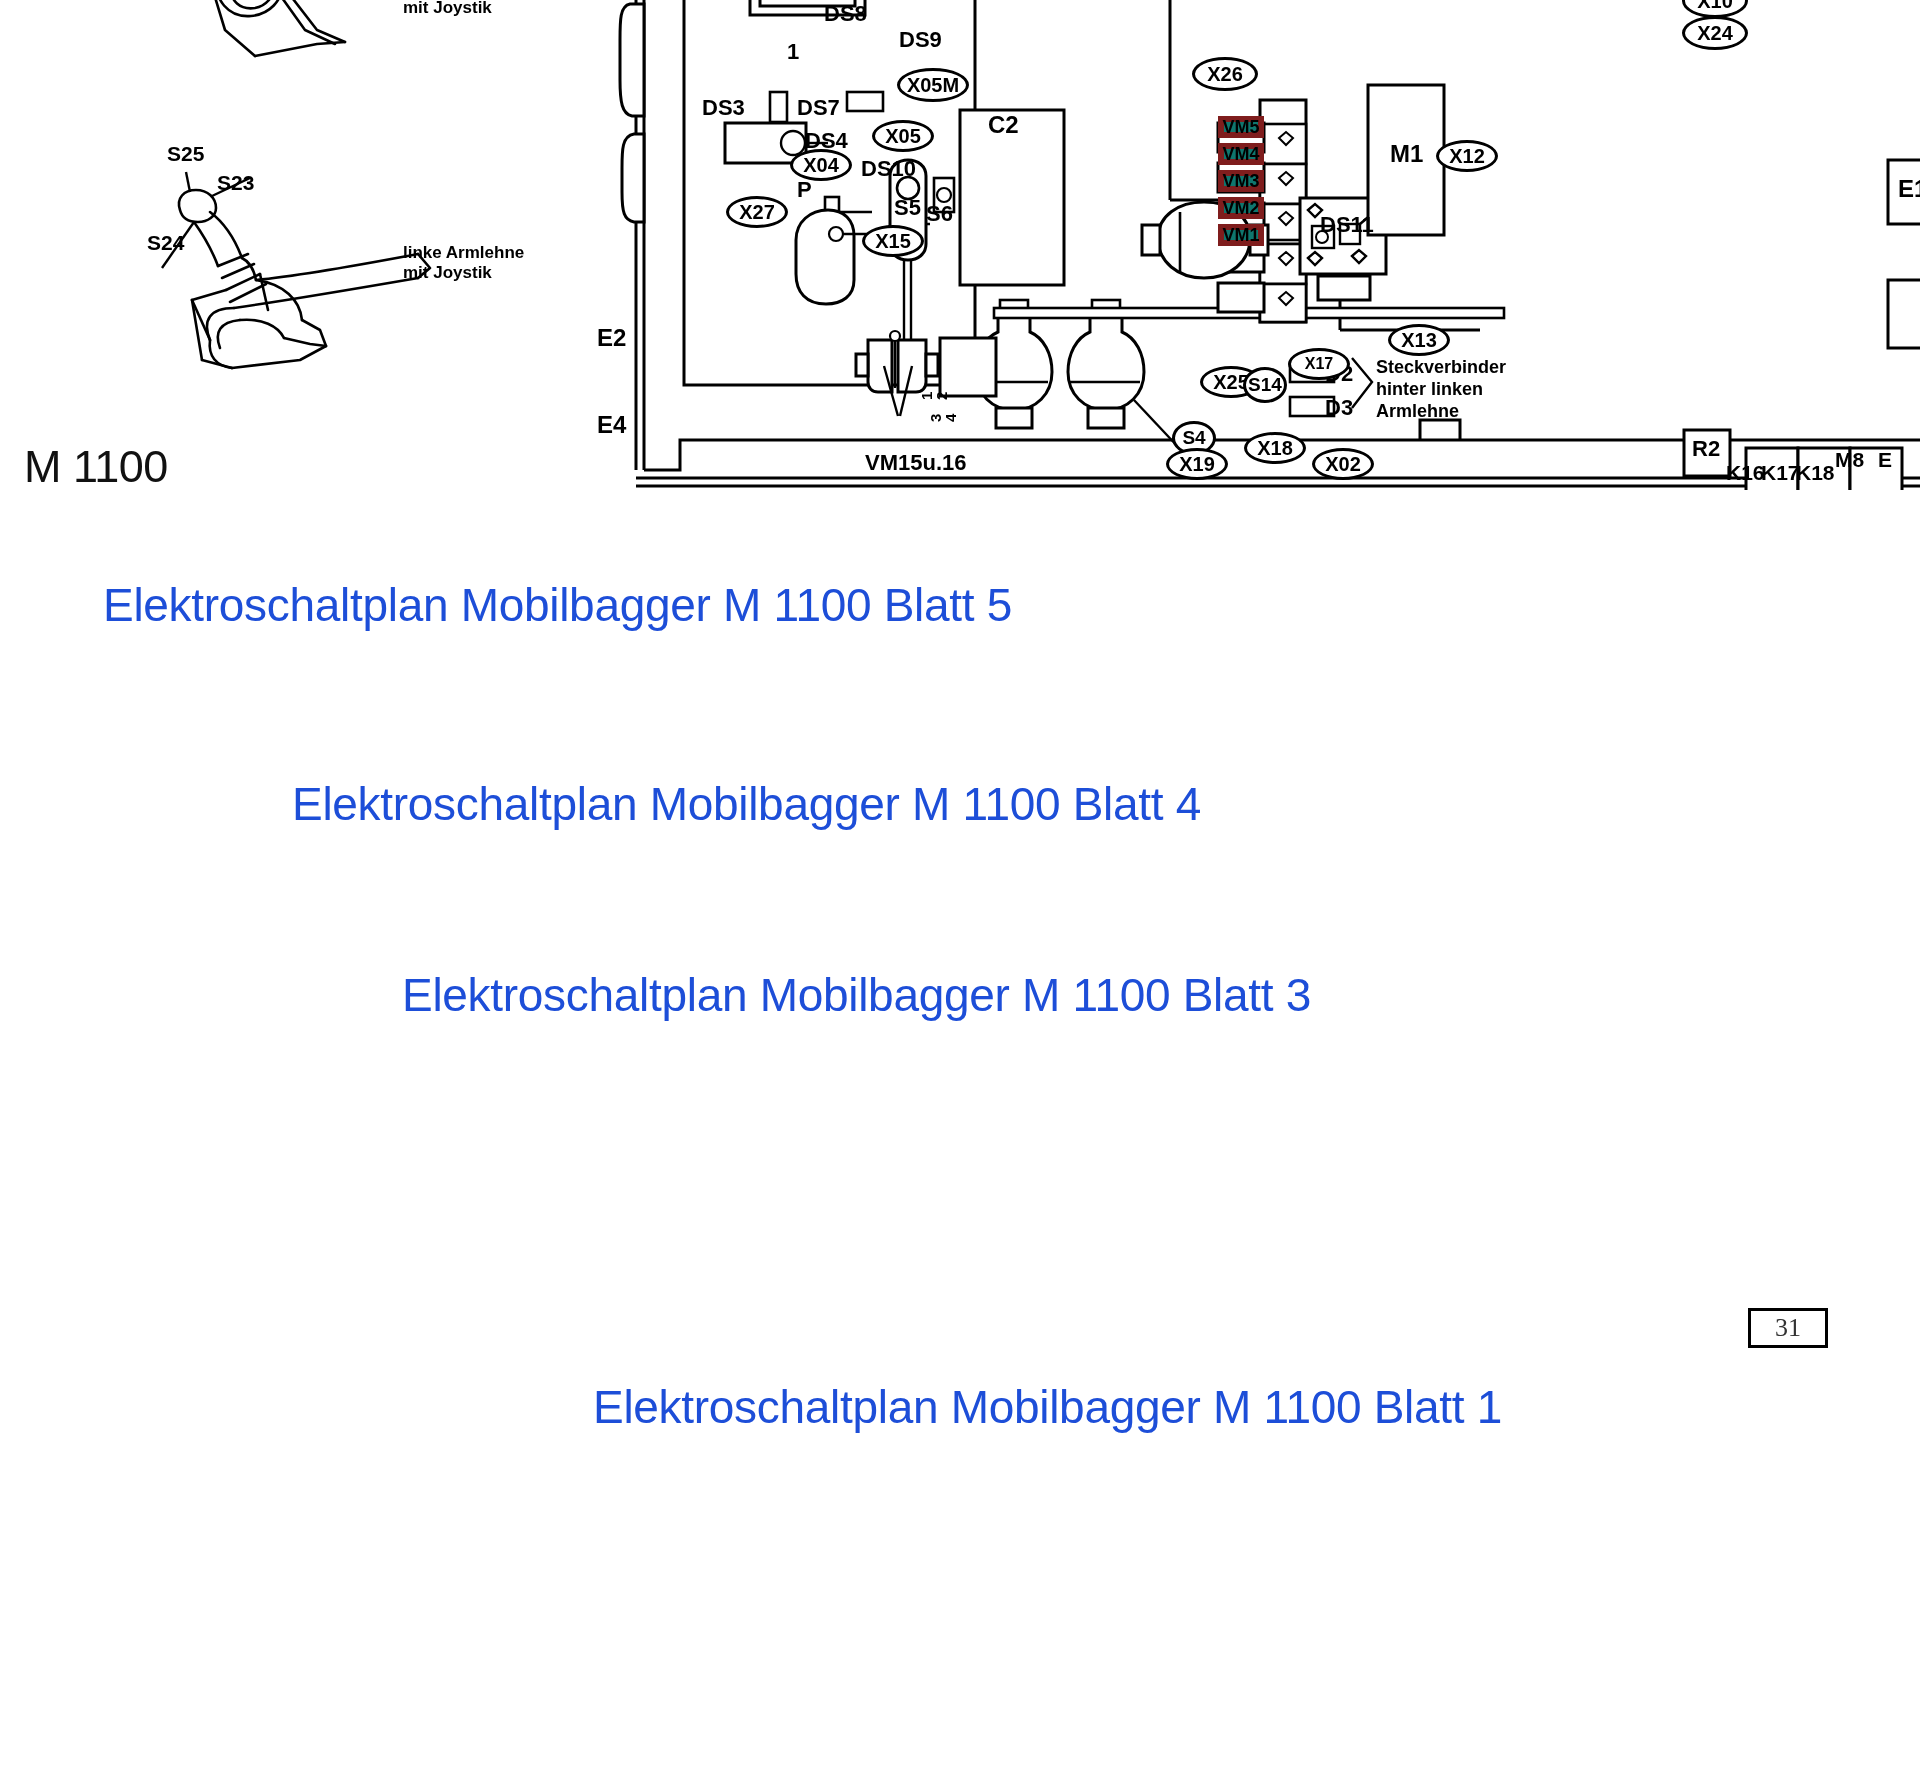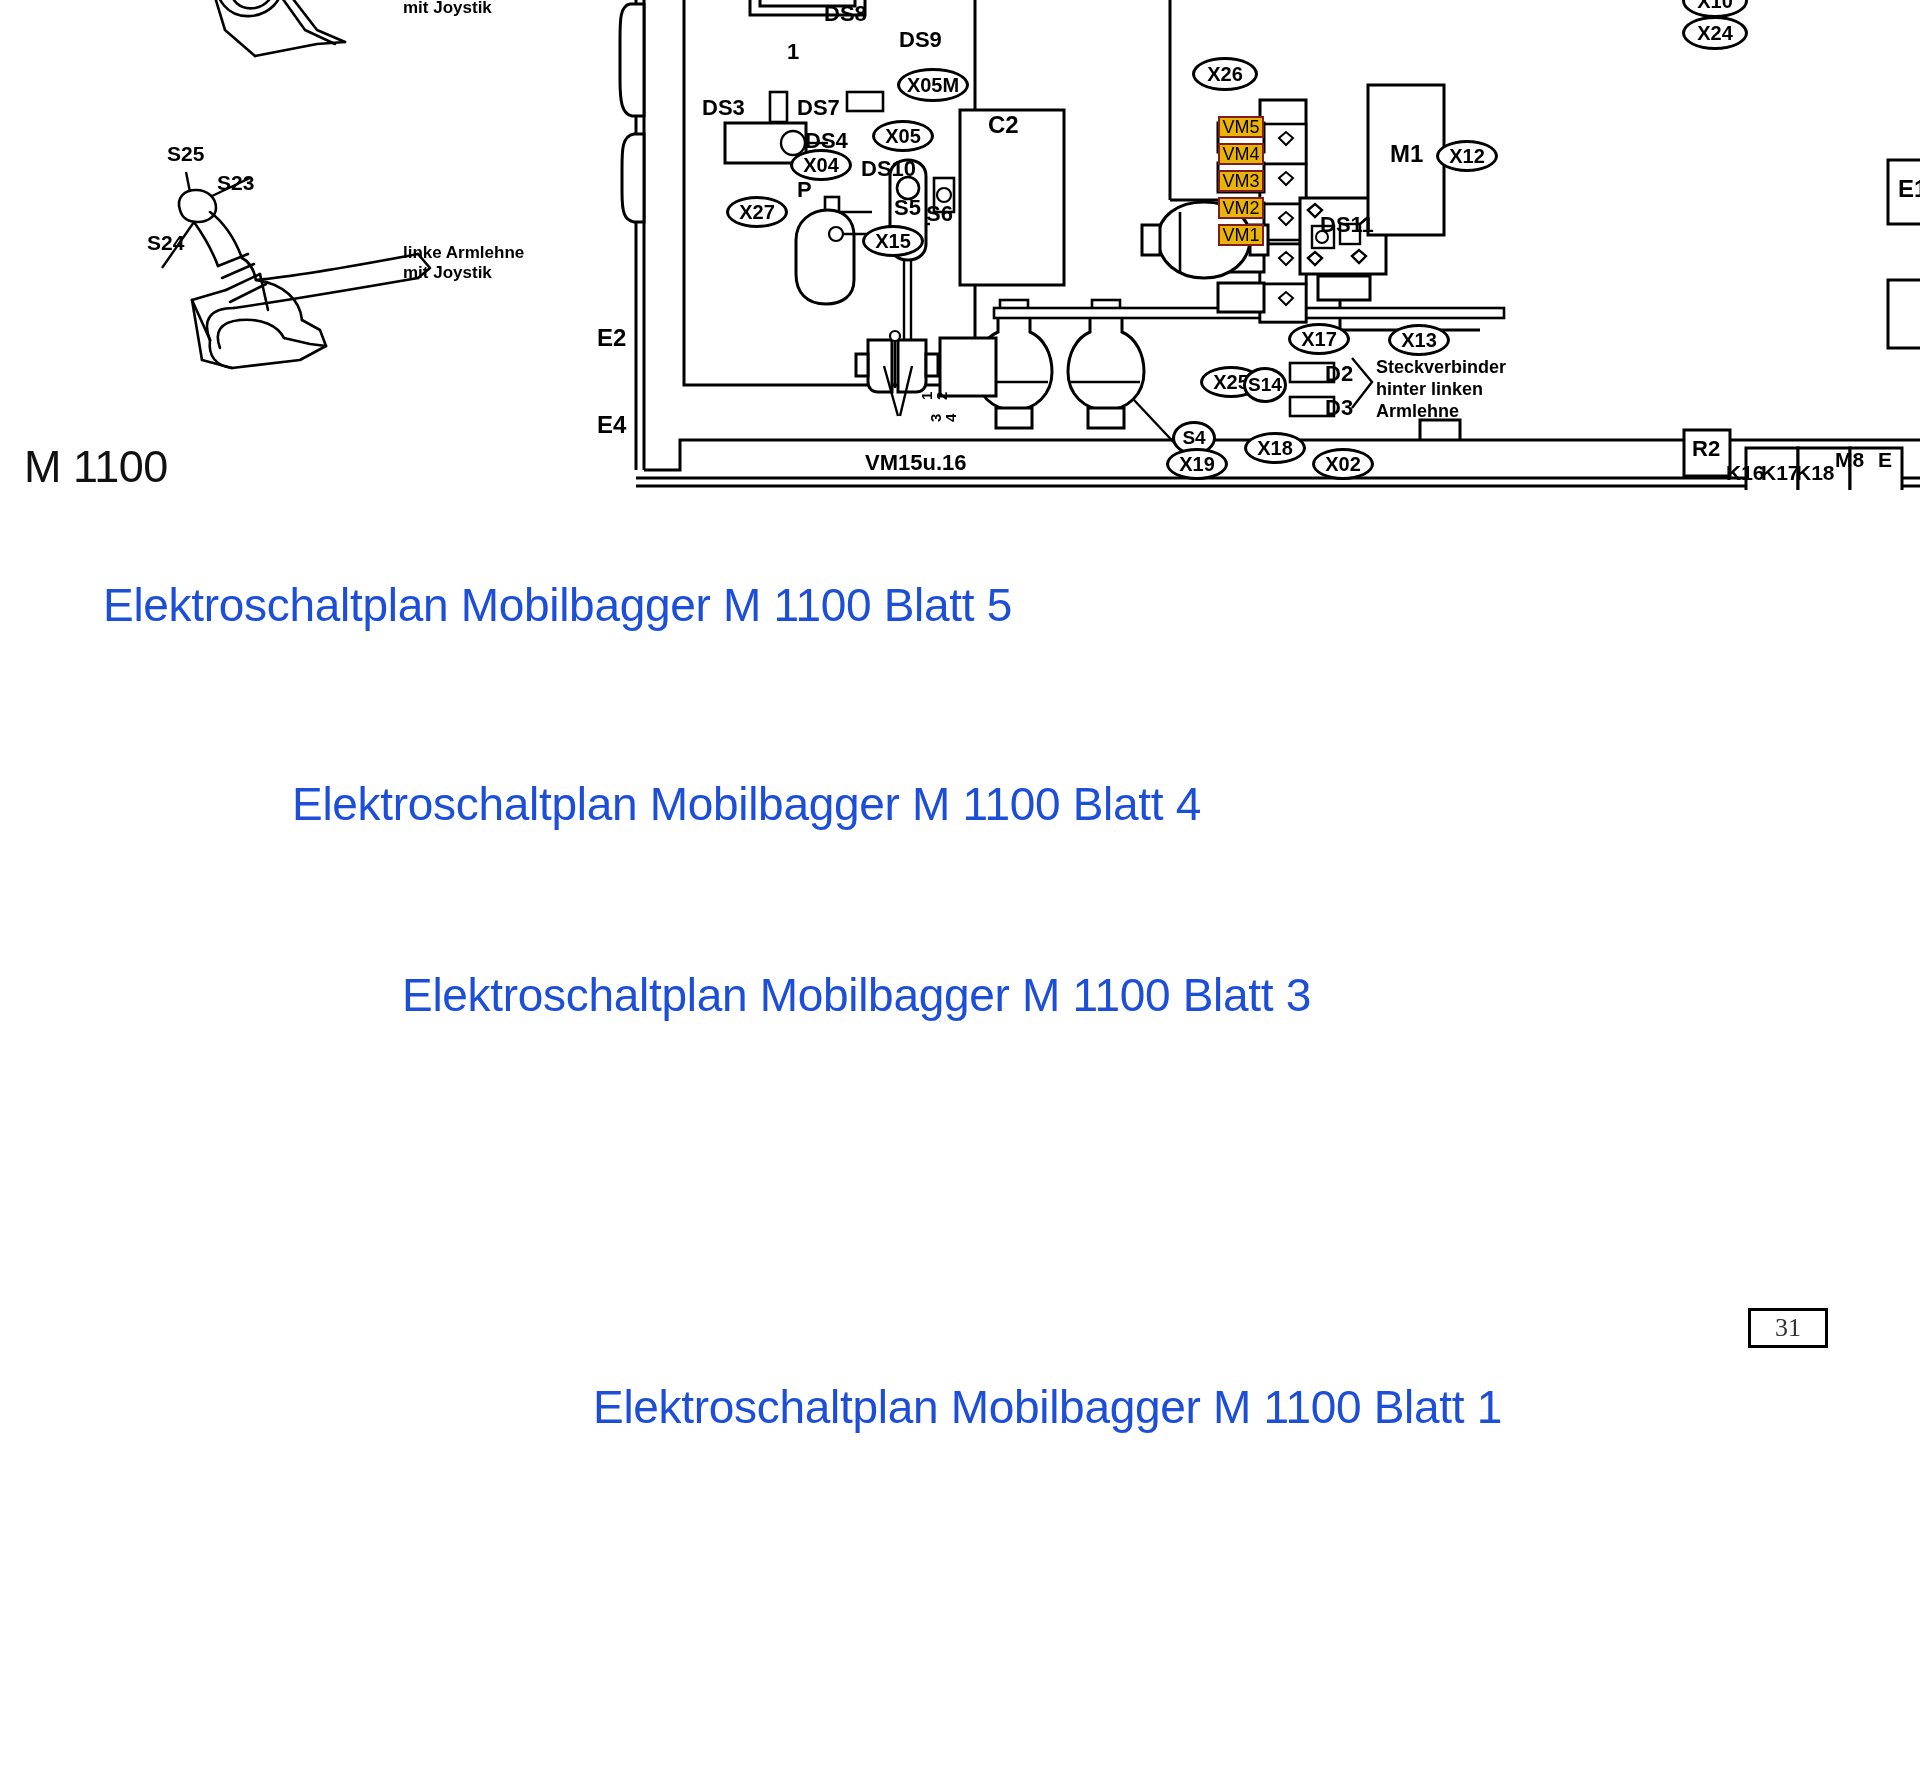--- a/index.html
+++ b/index.html
@@ -30,27 +30,27 @@
     background: #fff;
     display: flex;
     align-items: center;
     justify-content: center;
     font-weight: bold;
     font-family: "Liberation Sans", sans-serif;
     color: #000;
     box-sizing: border-box;
   }
   .boxthin {
-    border: 2px solid #7f1d1d;
-    background: #eab308;
+    border: 6px solid #7f1d1d;
+    background: #0f766e;
     box-sizing: border-box;
     display: flex;
     align-items: center;
     justify-content: center;
-    font-weight: normal;
+    font-weight: bold;
     color: #000;
   }
 
   .bigtitle {
     font-family: "Liberation Sans", sans-serif;
     font-weight: normal;
     color: #111;
     white-space: pre;
     letter-spacing: -0.5px;
   }
@@ -403,21 +403,21 @@
 
   <div class="abs oval" style="left:897px; top:68px; width:72px; height:34px; font-size:20px;">X05M</div>
   <div class="abs oval" style="left:872px; top:120px; width:62px; height:32px; font-size:20px;">X05</div>
   <div class="abs oval" style="left:790px; top:149px; width:62px; height:32px; font-size:20px;">X04</div>
   <div class="abs oval" style="left:726px; top:196px; width:62px; height:32px; font-size:20px;">X27</div>
   <div class="abs oval" style="left:862px; top:225px; width:62px; height:32px; font-size:20px;">X15</div>
   <div class="abs oval" style="left:1192px; top:57px; width:66px; height:34px; font-size:20px;">X26</div>
   <div class="abs oval" style="left:1436px; top:140px; width:62px; height:32px; font-size:20px;">X12</div>
   <div class="abs oval" style="left:1682px; top:16px; width:66px; height:34px; font-size:20px;">X24</div>
   <div class="abs oval" style="left:1682px; top:-16px; width:66px; height:34px; font-size:20px;">X10</div>
-  <div class="abs oval" style="left:1288px; top:323px; width:62px; height:32px; font-size:20px;">X17</div>
+  <div class="abs oval" style="left:1288px; top:348px; width:62px; height:32px; font-size:16px;">X17</div>
   <div class="abs oval" style="left:1388px; top:324px; width:62px; height:32px; font-size:20px;">X13</div>
   <div class="abs oval" style="left:1200px; top:366px; width:62px; height:32px; font-size:20px;">X25</div>
   <div class="abs oval" style="left:1243px; top:367px; width:44px; height:36px; font-size:19px;">S14</div>
   <div class="abs oval" style="left:1172px; top:421px; width:44px; height:34px; font-size:19px;">S4</div>
   <div class="abs oval" style="left:1166px; top:448px; width:62px; height:32px; font-size:20px;">X19</div>
   <div class="abs oval" style="left:1244px; top:432px; width:62px; height:32px; font-size:20px;">X18</div>
   <div class="abs oval" style="left:1312px; top:448px; width:62px; height:32px; font-size:20px;">X02</div>
 
   <div class="abs sheetline" style="left:103px; top:578px;">Elektroschaltplan Mobilbagger M 1100 Blatt 5</div>
   <div class="abs sheetline" style="left:292px; top:777px;">Elektroschaltplan Mobilbagger M 1100 Blatt 4</div>

